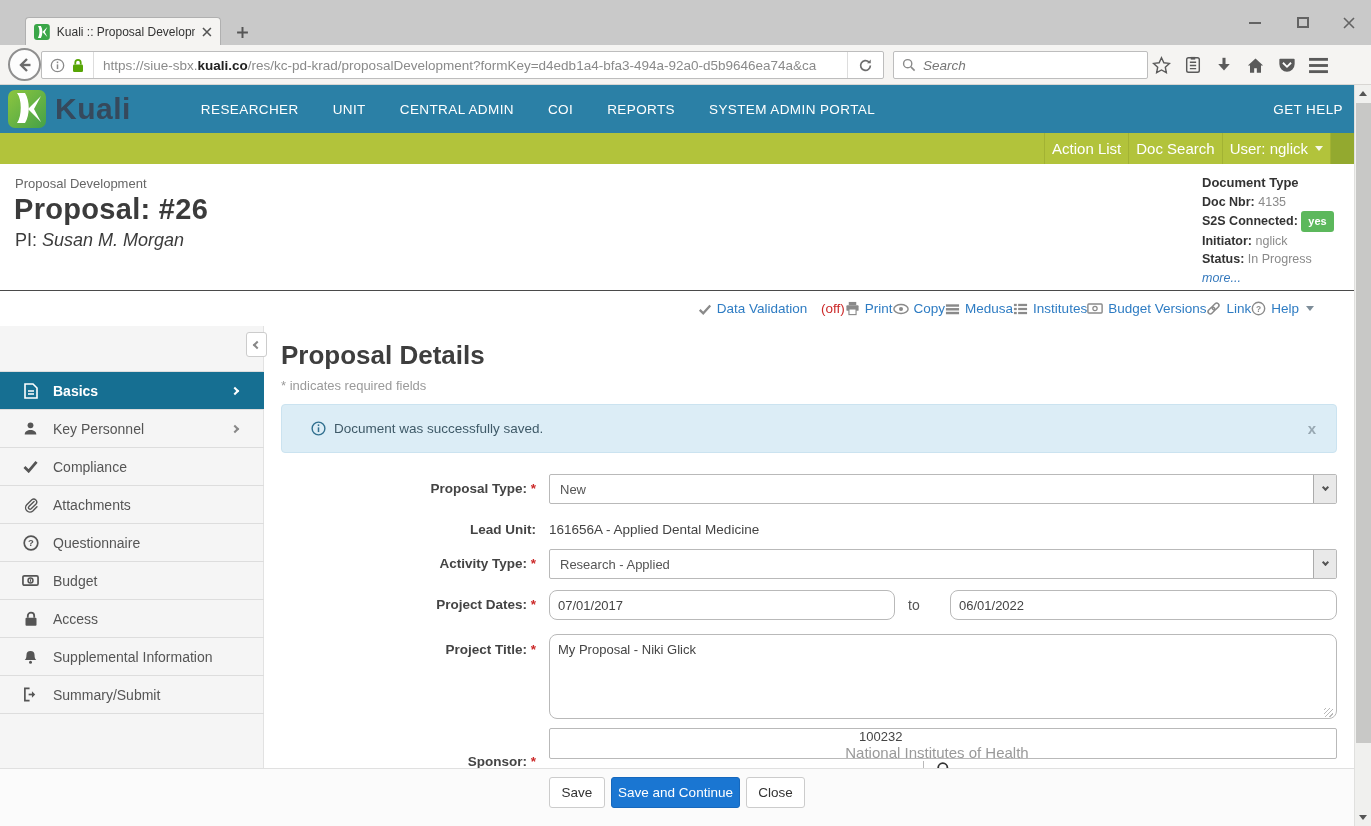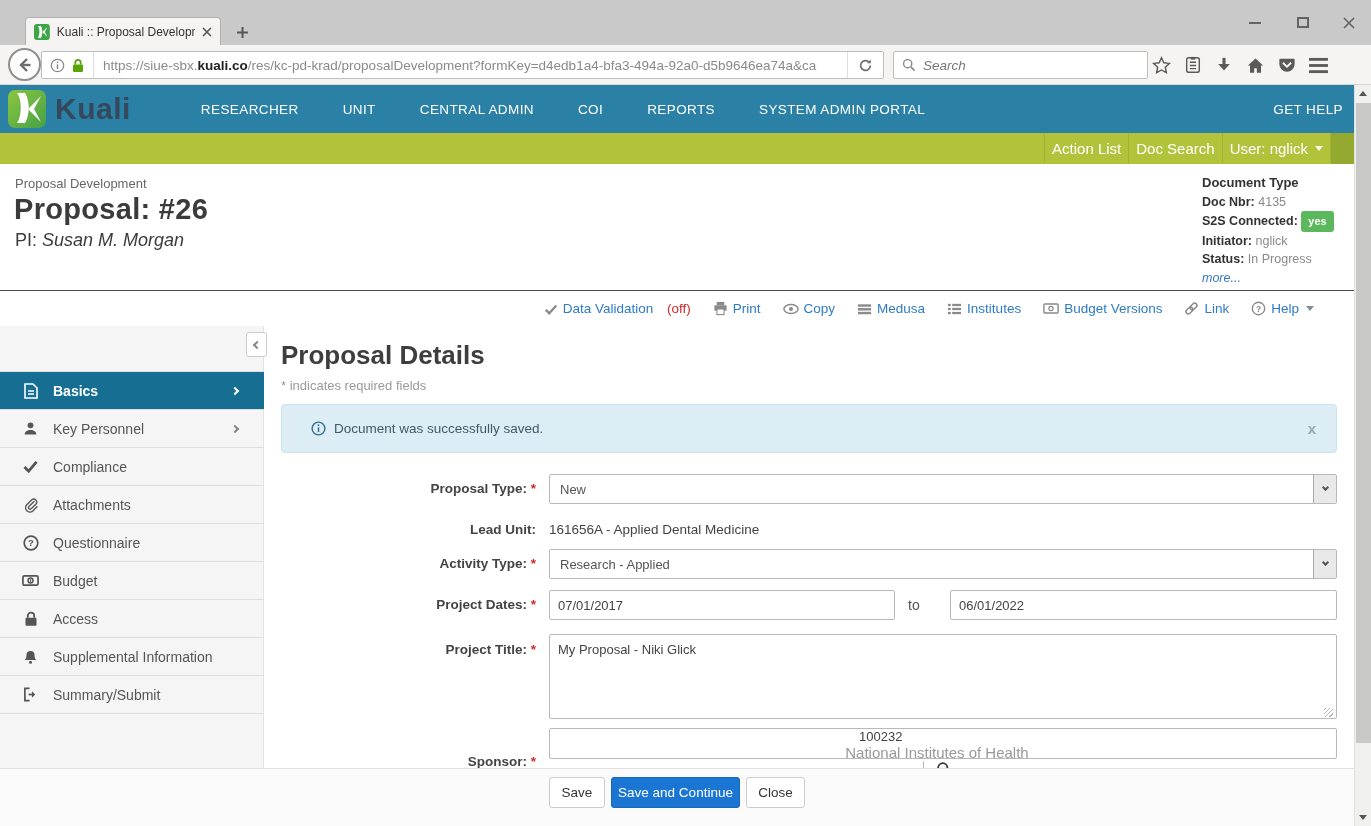--- a/index.html
+++ b/index.html
@@ -26,21 +26,21 @@
   .reloadseg { width:36px; height:100%; border-left:1px solid #ddd; display:flex; align-items:center; justify-content:center; }
   .searchbox { left:893px; top:51px; width:255px; height:28px; background:#fff; border:1px solid #bdbdbd; border-radius:2px; display:flex; align-items:center; padding:0 8px; gap:7px; }
   .searchbox input { border:none; outline:none; flex:1; font-size:13.5px; font-family:inherit; color:#333; background:transparent; }
   .searchbox input::placeholder { font-style:italic; color:#777; }
   .nav-icons { left:1152px; top:49px; height:32px; display:flex; align-items:center; gap:13px; color:#5a5a5a; }
 
   
   .appheader { left:0; top:85px; width:1371px; height:48px; background:#2b80a6; display:flex; align-items:center; }
   .klogo { width:38px; height:38px; margin-left:8px; border-radius:7px; background:linear-gradient(135deg,#8dc63f,#44a148); position:relative; overflow:hidden; }
   .brand { font-size:30px; font-weight:bold; color:#36495c; margin-left:9px; letter-spacing:.5px; }
-  .appnav { display:flex; gap:44px; margin-left:70px; }
+  .appnav { display:flex; gap:34px; margin-left:70px; }
   .appnav span { color:#fff; font-size:13.5px; letter-spacing:.4px; cursor:default; }
   .gethelp { position:absolute; right:28px; color:#fff; font-size:13.5px; letter-spacing:.4px; }
 
   
   .portalbar { left:0; top:133px; width:1354px; height:31px; background:#b2c33b; display:flex; justify-content:flex-end; align-items:stretch; }
   .pb-item { display:flex; align-items:center; gap:7px; padding:0 7px; color:#fff; font-size:15px; border-left:1px solid #a2b233; cursor:default; }
   .pb-cap { width:24px; background:#93a92f; border-left:1px solid #a2b233; }
   .caret { width:0; height:0; border-left:4px solid transparent; border-right:4px solid transparent; border-top:5px solid rgba(255,255,255,.9); }
 
   
@@ -50,21 +50,21 @@
   .ph-pi { left:15px; top:66px; font-size:18px; color:#3b3b3b; }
   .ph-pi i { font-style:italic; }
   .docinfo { left:1202px; top:10px; width:150px; font-size:12.5px; color:#333; line-height:18.5px; }
   .docinfo .t { font-weight:bold; font-size:13px; }
   .docinfo b { font-weight:bold; }
   .docinfo .v { color:#8a8a8a; }
   .badge { display:inline-block; background:#5cb85c; color:#fff; font-size:11px; font-weight:bold; padding:1px 7px; border-radius:3px; }
   .morelink { color:#3579bd; font-style:italic; }
 
   
-  .toolbar { left:0; top:290px; width:1354px; height:36px; border-top:1px solid #4a4a4a; background:#fff; display:flex; justify-content:flex-end; align-items:center; gap:22px; padding-right:40px; }
+  .toolbar { left:0; top:290px; width:1354px; height:36px; border-top:1px solid #4a4a4a; background:#fff; display:flex; justify-content:flex-end; align-items:center; padding-right:40px; }
   .tb-item { display:flex; align-items:center; gap:5px; font-size:13.5px; color:#2e7cc3; cursor:pointer; }
   .tb-item .ticon { color:#8a8a8a; display:flex; }
   .off { color:#cc2a2a; }
   .tb-caret { width:0;height:0;border-left:4px solid transparent;border-right:4px solid transparent;border-top:5px solid #7d8d99; margin-left:2px;}
 
   
   .sidebar { left:0; top:326px; width:264px; height:442px; background:#f5f5f5; border-right:1px solid #e2e2e2; }
   .collapse-tab { left:246px; top:332px; width:21px; height:25px; background:#fff; border:1px solid #ccc; border-radius:3px; display:flex; align-items:center; justify-content:center; z-index:3; }
   .chev { display:inline-block; width:6px; height:6px; border-right:2px solid #888; border-top:2px solid #888; }
   .chev.right { transform:rotate(45deg); }
@@ -85,21 +85,21 @@
   .alert-text { font-size:13.5px; color:#3f5a68; flex:1; }
   .alert-x { color:#98a8b2; font-weight:bold; font-size:15px; cursor:pointer; }
 
   .flabel { width:272px; text-align:right; font-size:13.5px; font-weight:bold; color:#444; position:absolute; }
   .req { color:#cc2a2a; }
   .ctrl { position:absolute; left:285px; }
   .selbox { width:788px; height:30px; background:#fff; border:1px solid #b9b9b9; border-radius:2px; display:flex; align-items:center; }
   .selbox .selval { flex:1; padding-left:10px; font-size:13px; color:#555; }
   .selbtn { width:23px; height:28px; background:#e9e9e9; border-left:1px solid #ababab; display:flex; align-items:center; justify-content:center; }
   .selbtn .chev { width:5px; height:5px; border-color:#555; transform:rotate(135deg); margin-top:-3px; }
-  .txt { height:30px; border:1px solid #b9b9b9; border-radius:2px; font-size:13px; color:#444; padding:0 8px; font-family:inherit; outline:none; }
+  .txt { height:30px; border:1px solid #b9b9b9; border-radius:8px; font-size:13px; color:#444; padding:0 8px; font-family:inherit; outline:none; }
   .statictext { font-size:13.5px; color:#444; }
   .to-label { position:absolute; font-size:14px; color:#555; }
   textarea.txt { height:85px; width:788px; padding:7px 8px; resize:none; }
   .grip { position:absolute; right:2px; bottom:2px; width:9px; height:9px; background:repeating-linear-gradient(-45deg, transparent 0 2px, #b9b9b9 2px 3px); }
   .sponsor-group { width:788px; height:31px; border:1px solid #b9b9b9; border-radius:2px; display:flex; align-items:center; background:#fff; }
   .sponsor-group input { border:none; outline:none; font-size:13px; color:#444; padding-left:8px; flex:1; font-family:inherit; }
   .sponsor-disp { font-size:15px; color:#999; padding-right:12px; }
   .sponsor-btn { width:40px; height:29px; border-left:1px solid #b9b9b9; display:flex; align-items:center; justify-content:center; background:#fff; }
 
   

